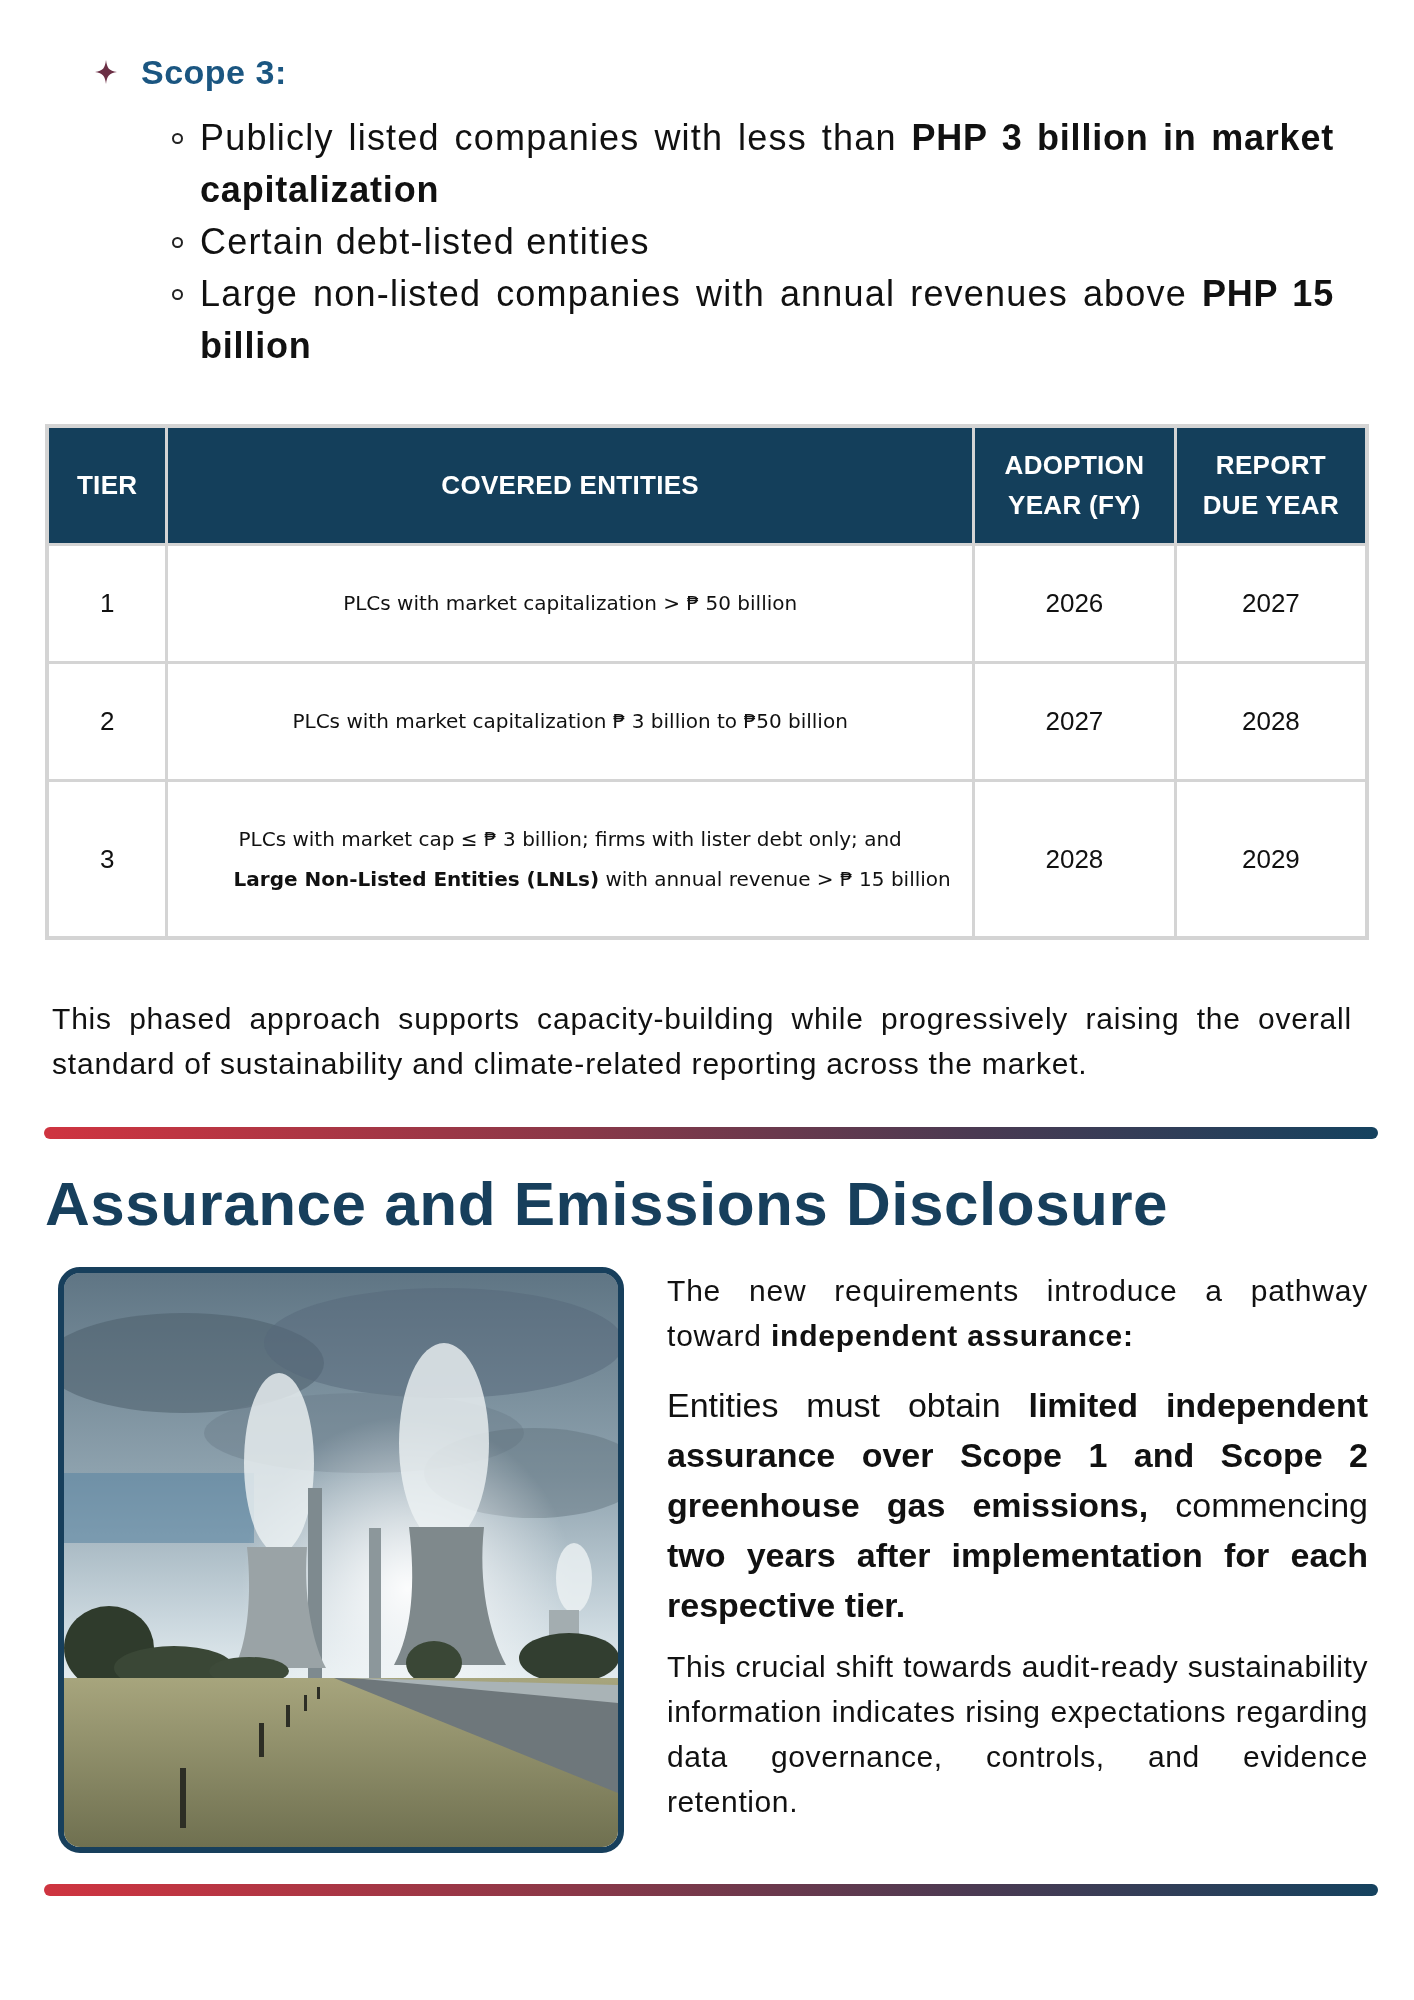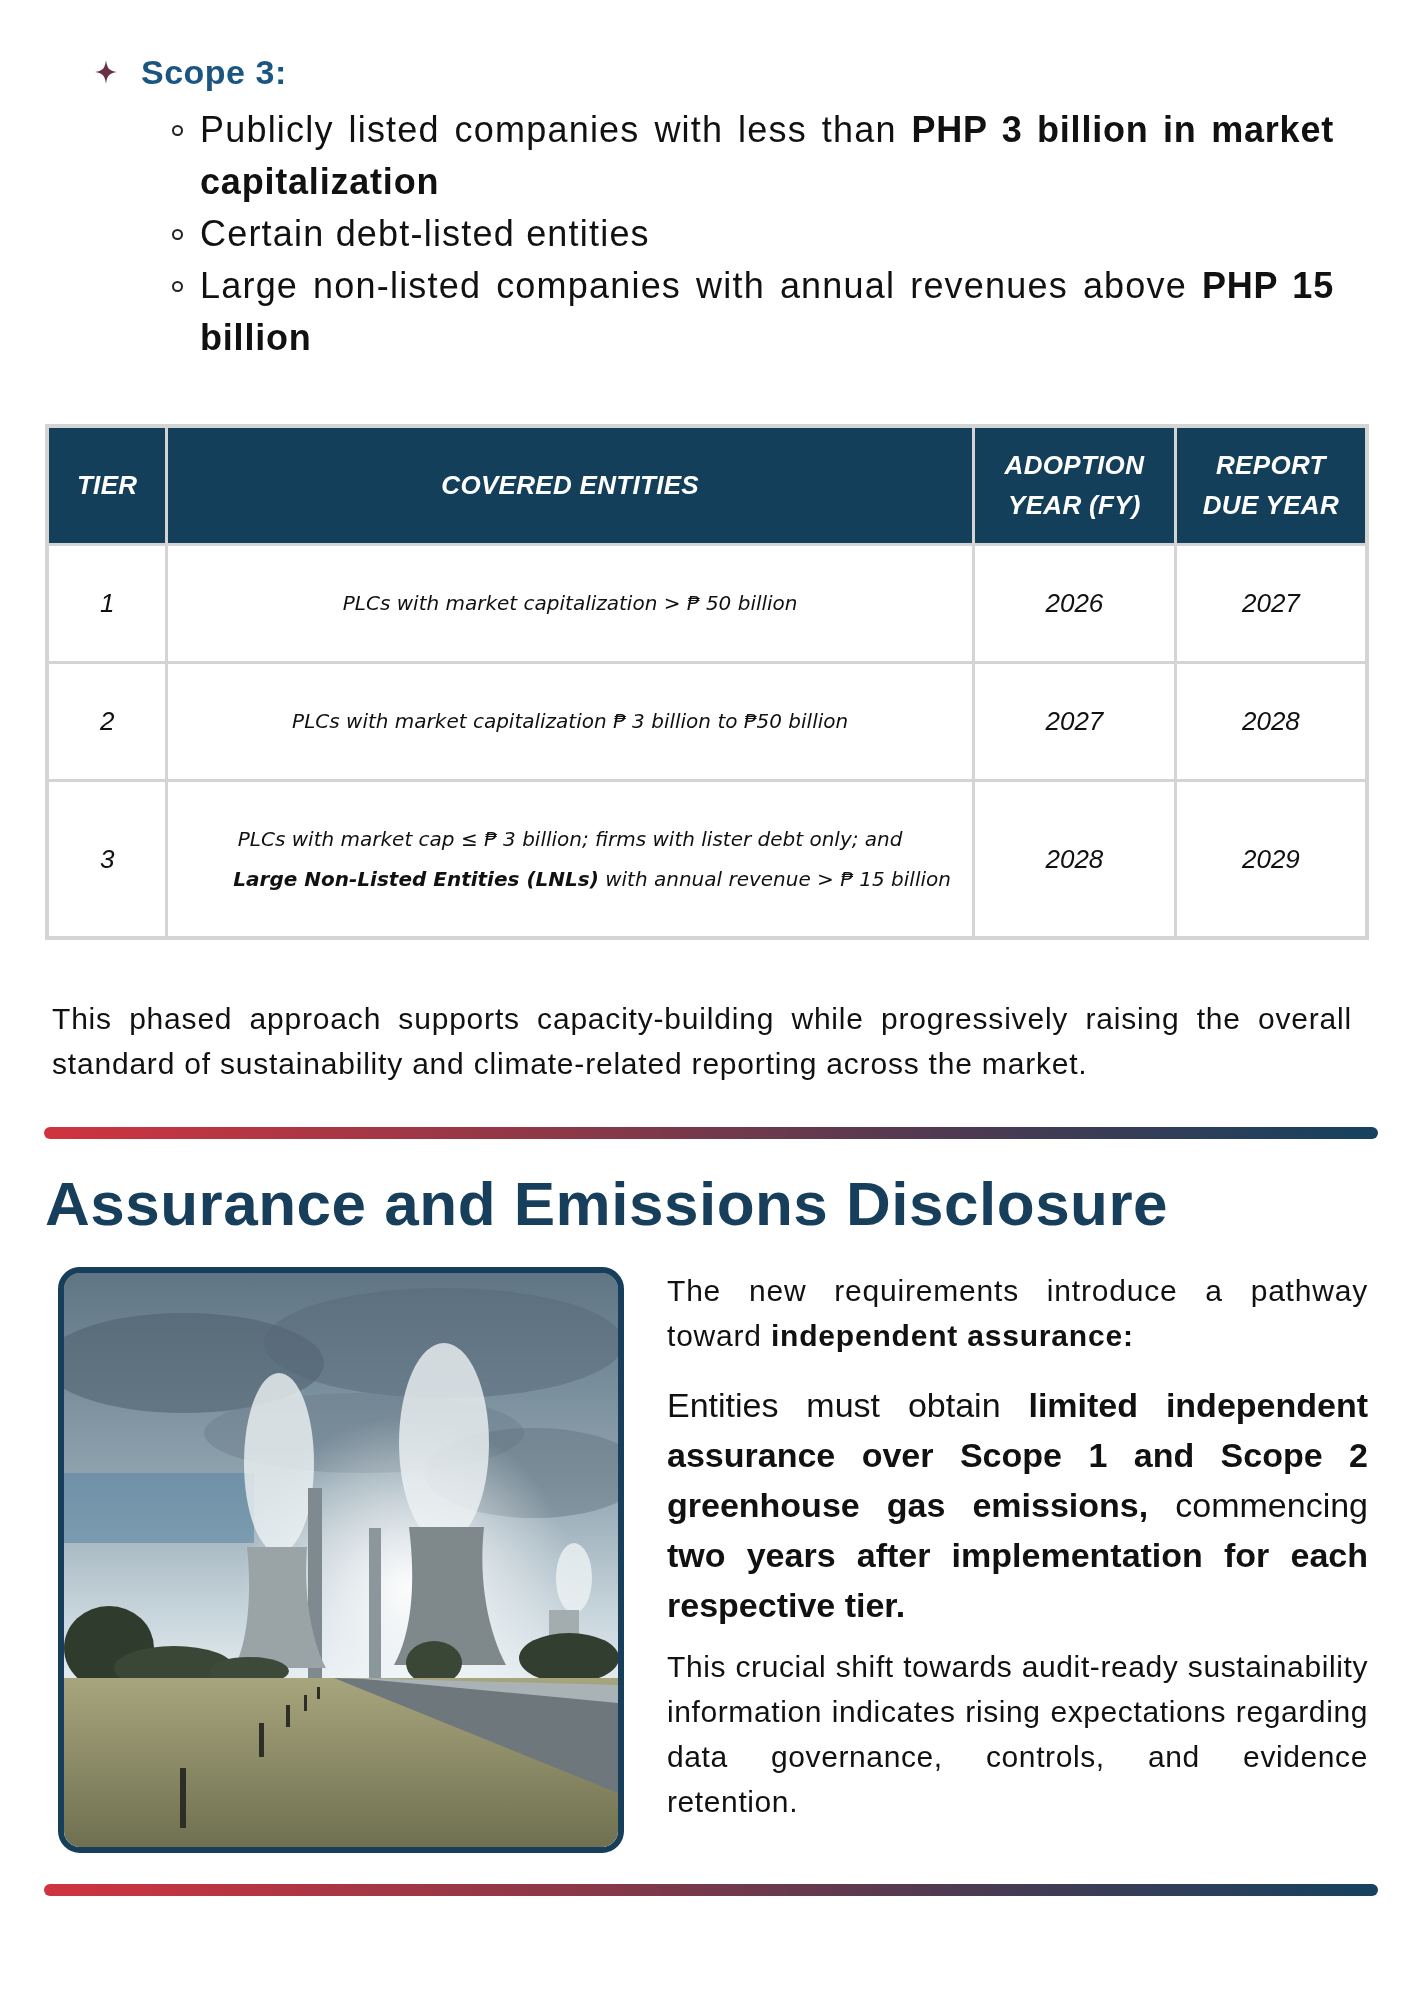--- a/index.html
+++ b/index.html
@@ -3,26 +3,26 @@
   <meta charset="utf-8">
   <style>
     * { margin: 0; padding: 0; box-sizing: border-box; }
     html, body { width: 1414px; height: 2000px; background: #ffffff; overflow: hidden; }
     body { position: relative; font-family: "Liberation Sans", sans-serif; color: #111111; }
 
     .tier-heading { position: absolute; left: 95px; top: 52px; height: 40px; display: flex; align-items: center; }
     .star-icon { width: 22px; height: 24px; margin-right: 24px; display: inline-block; }
     .tier-title { font-size: 34px; font-weight: bold; color: #1b5681; letter-spacing: 0.5px; }
 
-    .bullets { position: absolute; left: 168px; top: 104px; width: 1166px; list-style: none; }
+    .bullets { position: absolute; left: 168px; top: 112px; width: 1166px; list-style: none; }
     .bullets li { position: relative; padding-left: 32px; font-size: 36px; line-height: 52px; text-align: justify; text-align-last: left; letter-spacing: 1.2px; }
     .bullets li .bullet-dot { position: absolute; left: 4px; top: 21px; width: 11px; height: 11px; border: 2px solid #222; border-radius: 50%; }
     .bullets b { font-weight: bold; letter-spacing: 0.8px; }
 
-    .tier-table { position: absolute; left: 45px; top: 424px; width: 1324px; border-collapse: collapse; border: 4px solid #d4d4d4; font-style: italic; }
+    .tier-table { position: absolute; left: 45px; top: 424px; width: 1324px; border-collapse: collapse; border: 4px solid #d4d4d4; }
     .tier-table th, .tier-table td { border: 3px solid #d4d4d4; text-align: center; vertical-align: middle; }
     .tier-table th { background: #143f5b; color: #ffffff; font-size: 26px; font-weight: bold; line-height: 40px; height: 118px; padding: 0 8px; letter-spacing: 0.3px; }
     .tier-table td { font-size: 26px; color: #111; height: 118px; line-height: 40px; padding: 0 18px; }
     .tier-table tr.row-3 td { height: 158px; }
     .tier-table td.entities { font-family: "DejaVu Sans", sans-serif; font-size: 20px; }
     .tier-table td.entities b { font-weight: bold; margin-left: 44px; }
     .col-tier { width: 120px; }
     .col-entities { width: 810px; }
     .col-adopt { width: 202px; }
     .col-due { width: 192px; }

